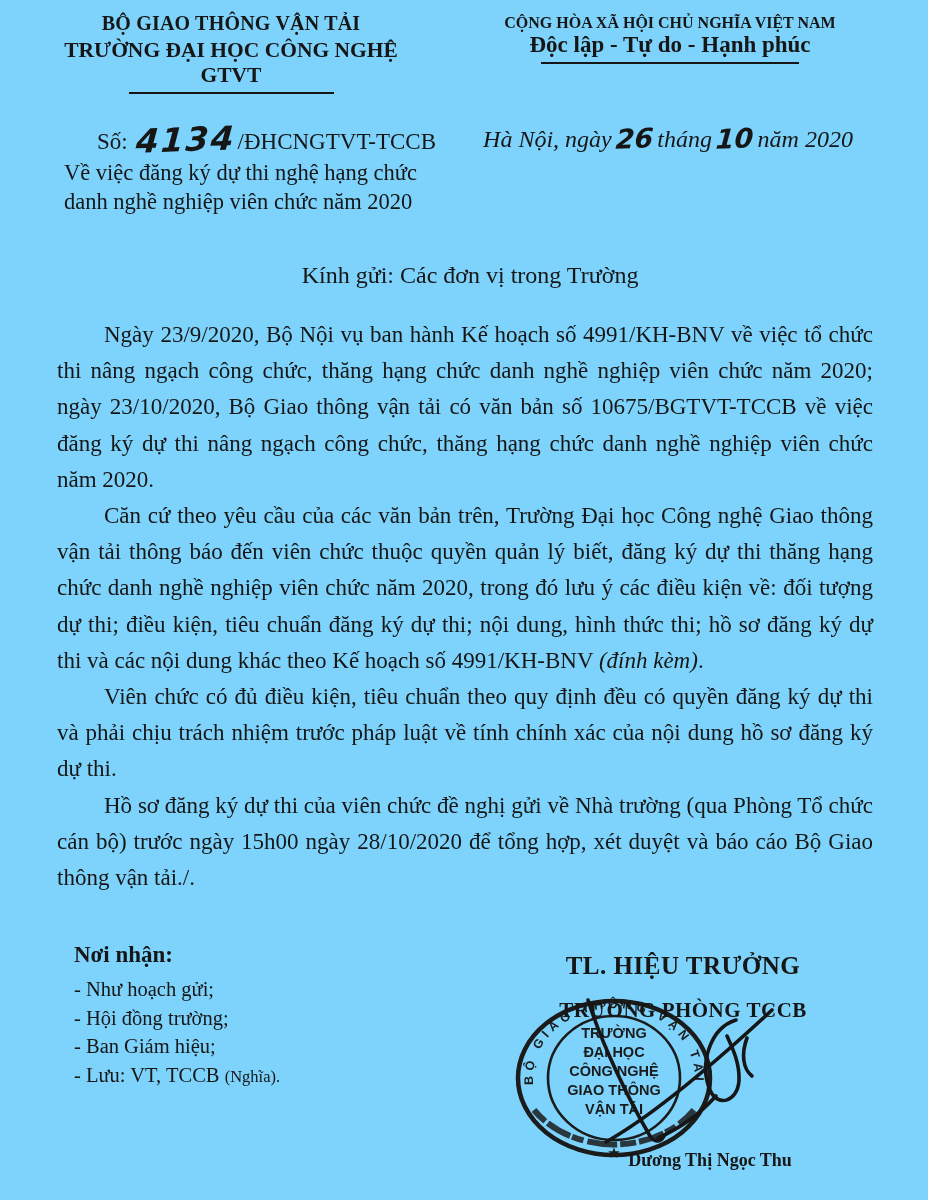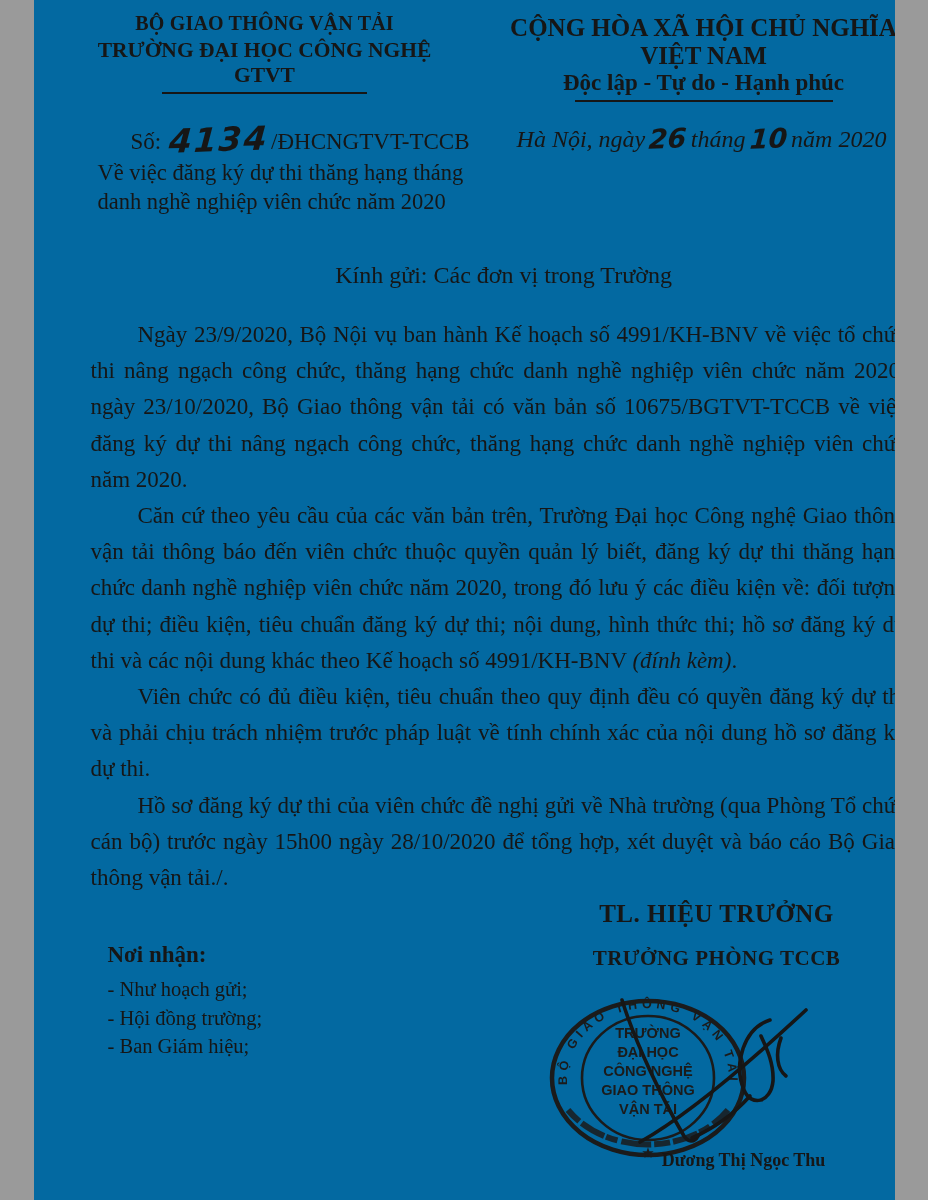--- a/index.html
+++ b/index.html
@@ -1,29 +1,29 @@
 <!DOCTYPE html>
 <html><head>
 <meta charset="utf-8">
 <title>Document</title>
 <style>
   * { margin:0; padding:0; box-sizing:border-box; }
   html,body { background:#9a9a9a; }
   .page {
-    position:relative; width:861px; height:1200px; margin:0 auto;
-    background:#0369a1; color:#161616;
+    position:relative; width:928px; height:1200px; margin:0 auto;
+    background:#7dd3fc; color:#161616;
     font-family:"Liberation Serif", serif;
     overflow:hidden;
   }
   
   .hdr-left { position:absolute; left:38px; top:12px; width:386px; text-align:center; }
   .hdr-left .l1 { font-size:20px; font-weight:bold; letter-spacing:.2px; }
   .hdr-left .l2 { font-size:21.5px; font-weight:bold; margin-top:3px; }
   .hdr-right { position:absolute; left:444px; top:14px; width:452px; text-align:center; }
-  .hdr-right .l1 { font-size:25px; font-weight:bold; }
+  .hdr-right .l1 { font-size:16px; font-weight:bold; }
   .hdr-right .l2 { font-size:23px; font-weight:bold; }
   .rule { height:2px; background:#161616; margin:4px auto 0; }
   .rule-left { width:205px; }
   .rule-right { width:258px; }
   
   .refline { position:absolute; left:97px; top:118px; font-size:23px; white-space:nowrap; }
   .hand { font-family:"DejaVu Sans", sans-serif; font-weight:bold; font-style:italic;
           display:inline-block; transform:rotate(-2deg) skewX(-6deg); }
   .ref-num { font-size:33px; letter-spacing:2px; margin:0 2px 0 8px; position:relative; top:2px; }
   .dateline { position:absolute; left:468px; top:122px; width:400px; text-align:center;
@@ -36,21 +36,21 @@
   .body-text { position:absolute; left:57px; top:317px; width:816px;
                font-size:23px; line-height:36.2px; text-align:justify; }
   .body-text p { text-indent:47px; margin:0; }
   .seg-italic { font-style:italic; }
   .seg-bold { font-weight:normal; }
   
   .recipients { position:absolute; left:74px; top:942px; }
   .recipients .title { font-weight:bold; font-size:23px; margin-bottom:7px; }
   .recipients .item { font-size:20.5px; line-height:28.5px; }
   .recipients .small { font-size:16.5px; }
-  .sign-title { position:absolute; left:528px; top:900px; width:310px; text-align:center; z-index:3; }
+  .sign-title { position:absolute; left:528px; top:952px; width:310px; text-align:center; z-index:3; }
   .sign-title .t1 { font-size:25px; font-weight:bold; letter-spacing:.5px; }
   .sign-title .t2 { font-size:21px; font-weight:bold; letter-spacing:.5px; margin-top:18px; }
   .stamp { position:absolute; left:508px; top:992px; z-index:1; }
   .sig { position:absolute; left:540px; top:950px; z-index:4; }
   .signer-name { position:absolute; left:545px; top:1150px; width:330px; text-align:center;
                  font-size:18px; font-weight:bold; z-index:5; }
 </style>
 </head>
 <body>
 
@@ -65,38 +65,39 @@
     <div class="l1">CỘNG HÒA XÃ HỘI CHỦ NGHĨA VIỆT NAM</div>
     <div class="l2">Độc lập - Tự do - Hạnh phúc</div>
     <div class="rule rule-right"></div>
   </div>
 
   <div class="refline"><span>Số:</span><span class="hand ref-num">4134</span><span>/ĐHCNGTVT-TCCB</span></div>
 
   <div class="dateline"><span>Hà Nội, ngày</span><span class="hand date-num">26</span><span>tháng</span><span class="hand date-num">10</span><span>năm 2020</span></div>
 
   <div class="subject">
-    <div>Về việc đăng ký dự thi thăng hạng tháng</div>
+    <div>Về việc đăng ký dự thi nghệ hạng chức</div>
     <div>danh nghề nghiệp viên chức năm 2020</div>
   </div>
 
   <div class="salutation">Kính gửi: Các đơn vị trong Trường</div>
 
   <div class="body-text">
     <p>Ngày 23/9/2020, Bộ Nội vụ ban hành Kế hoạch số 4991/KH-BNV về việc tổ chức thi nâng ngạch công chức, thăng hạng chức danh nghề nghiệp viên chức năm 2020; ngày 23/10/2020, Bộ Giao thông vận tải có văn bản số 10675/BGTVT-TCCB về việc đăng ký dự thi nâng ngạch công chức, thăng hạng chức danh nghề nghiệp viên chức năm 2020.</p>
     <p><span>Căn cứ theo yêu cầu của các văn bản trên, Trường Đại học Công nghệ Giao thông vận tải thông báo đến viên chức thuộc quyền quản lý biết, đăng ký dự thi thăng hạng chức danh nghề nghiệp viên chức năm 2020, trong đó lưu ý các điều kiện về: đối tượng dự thi; điều kiện, tiêu chuẩn đăng ký dự thi; nội dung, hình thức thi; hồ sơ đăng ký dự thi và các nội dung khác theo Kế hoạch số 4991/KH-BNV </span><span class="seg-italic">(đính kèm)</span><span>.</span></p>
     <p>Viên chức có đủ điều kiện, tiêu chuẩn theo quy định đều có quyền đăng ký dự thi và phải chịu trách nhiệm trước pháp luật về tính chính xác của nội dung hồ sơ đăng ký dự thi.</p>
     <p><span>Hồ sơ đăng ký dự thi của viên chức đề nghị gửi về Nhà trường (qua Phòng Tổ chức cán bộ) </span><span class="seg-bold">trước ngày 15h00 ngày 28/10/2020</span><span> để tổng hợp, xét duyệt và báo cáo Bộ Giao thông vận tải./.</span></p>
   </div>
 
   <div class="recipients">
     <div class="title">Nơi nhận:</div>
     <div class="item">- Như hoạch gửi;</div>
     <div class="item">- Hội đồng trường;</div>
     <div class="item">- Ban Giám hiệu;</div>
+    <div class="item"><span>- Lưu: VT, TCCB </span><span class="small">(Nghĩa).</span></div>
   </div>
 
   <div class="sign-title">
     <div class="t1">TL. HIỆU TRƯỞNG</div>
     <div class="t2">TRƯỞNG PHÒNG TCCB</div>
   </div>
 
   <svg class="stamp" width="212" height="176" viewBox="0 0 212 176">
     <ellipse cx="106" cy="86" rx="96" ry="77" fill="none" stroke="#1b1b1b" stroke-width="4.5"></ellipse>
     <ellipse cx="106" cy="86" rx="66" ry="62" fill="none" stroke="#1b1b1b" stroke-width="2.6"></ellipse>

